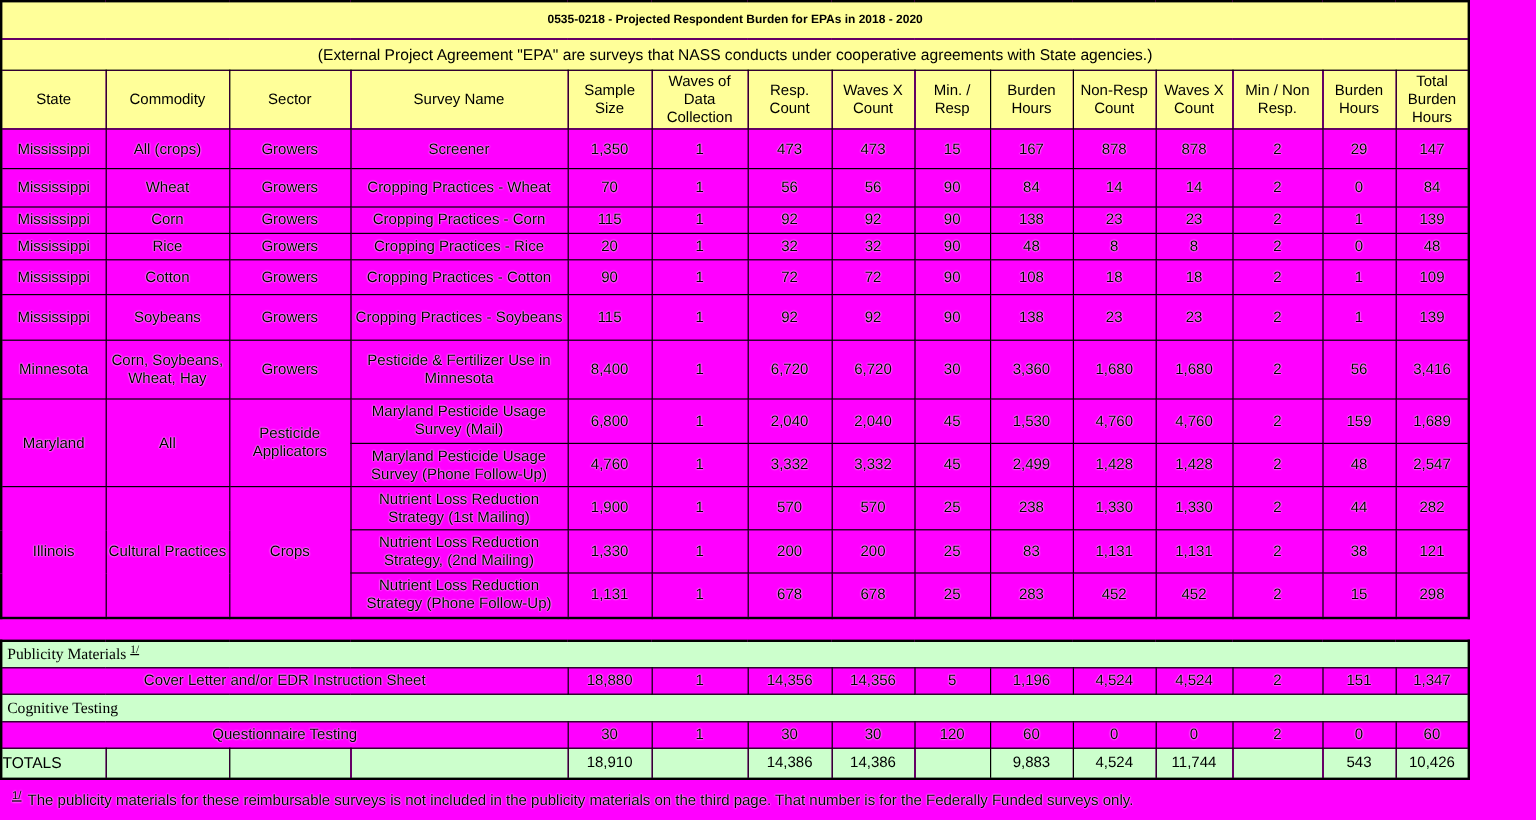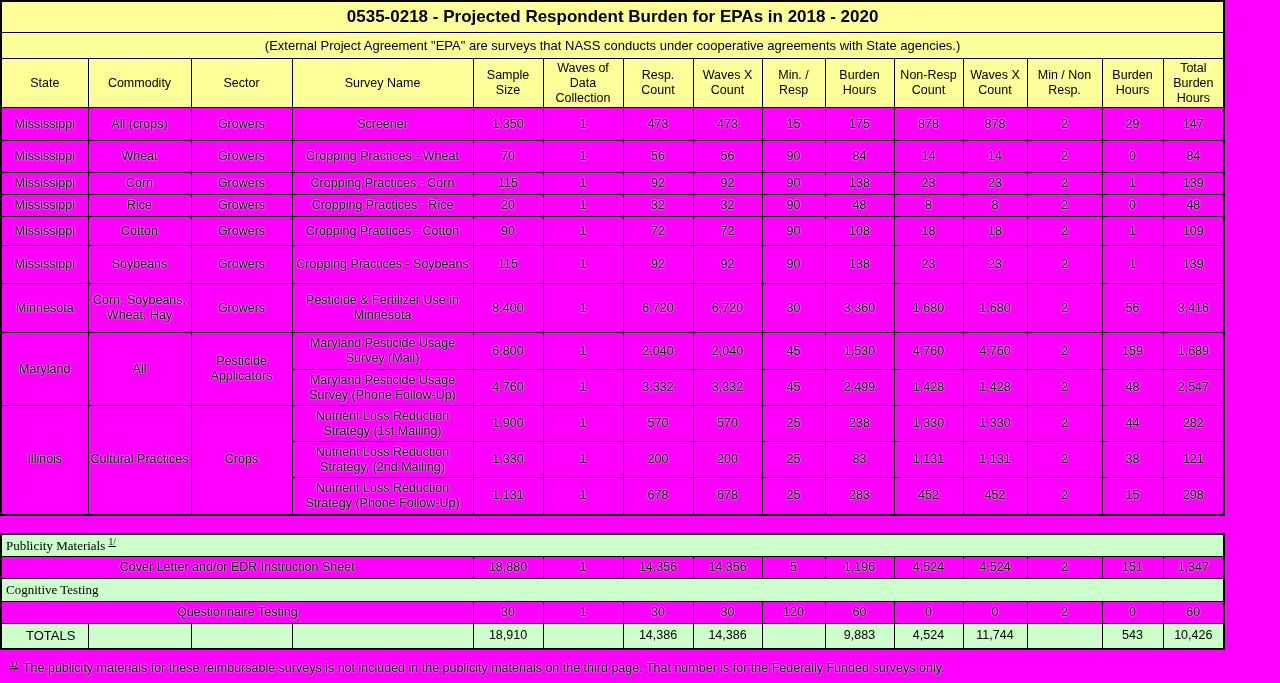--- a/index.html
+++ b/index.html
@@ -15,37 +15,37 @@
     border-collapse:collapse;table-layout:fixed;width:1221px;
     border:2px solid var(--border);
   }
   table.grid th, table.grid td{
     border:1px solid var(--border);
     font-size:12.5px;line-height:1.2;
     padding:0 2px;vertical-align:middle;text-align:center;
     overflow:hidden;
   }
   tr.title-row th{
-    background:var(--header-bg);font-weight:bold;font-size:17px;height:30px;
+    background:var(--header-bg);font-weight:bold;font-size:10px;height:30px;
   }
   tr.subtitle-row th{
     background:var(--header-bg);font-weight:normal;font-size:13px;height:25px;
   }
   tr.header-row th{
     background:var(--header-bg);font-weight:normal;font-size:12.5px;height:48px;
   }
   
   .halo{text-shadow:0 0 1.5px rgba(255,255,255,.9),0 0 1.5px rgba(255,255,255,.55);}
   td.r{text-align:right;padding-right:5px;}
   td.data-label{text-align:left;padding-left:35px;}
   tr.section td{
     background:var(--section-bg);text-align:left;padding-left:4px;font-size:13px;font-family:Liberation Serif, serif;
   }
   tr.totals td{background:var(--section-bg);}
-  tr.totals td.tot-label{text-align:left;padding-left:24px;font-size:13px;}
+  tr.totals td.tot-label{text-align:left;padding-left:0;font-size:13px;}
   .sup{vertical-align:super;font-size:9.5px;text-decoration:underline;}
   
   #main-body tr:nth-child(1){height:33px}
   #main-body tr:nth-child(2){height:32px}
   #main-body tr:nth-child(3){height:22px}
   #main-body tr:nth-child(4){height:22px}
   #main-body tr:nth-child(5){height:29px}
   #main-body tr:nth-child(6){height:38px}
   #main-body tr:nth-child(7){height:49px}
   #main-body tr:nth-child(8){height:37px}
@@ -117,21 +117,21 @@
         <tr>
           <td class="halo" rowspan="1">Mississippi</td>
           <td class="halo" rowspan="1">All (crops)</td>
           <td class="halo" rowspan="1">Growers</td>
           <td class="halo">Screener</td>
           <td class="r halo">1,350</td>
           <td class="halo">1</td>
           <td class="r halo">473</td>
           <td class="r halo">473</td>
           <td class="halo">15</td>
-          <td class="r halo">175</td>
+          <td class="r halo">167</td>
           <td class="r halo">878</td>
           <td class="r halo">878</td>
           <td class="halo">2</td>
           <td class="r halo">29</td>
           <td class="r halo">147</td>
         </tr>
         <tr>
           <td class="halo" rowspan="1">Mississippi</td>
           <td class="halo" rowspan="1">Wheat</td>
           <td class="halo" rowspan="1">Growers</td>

